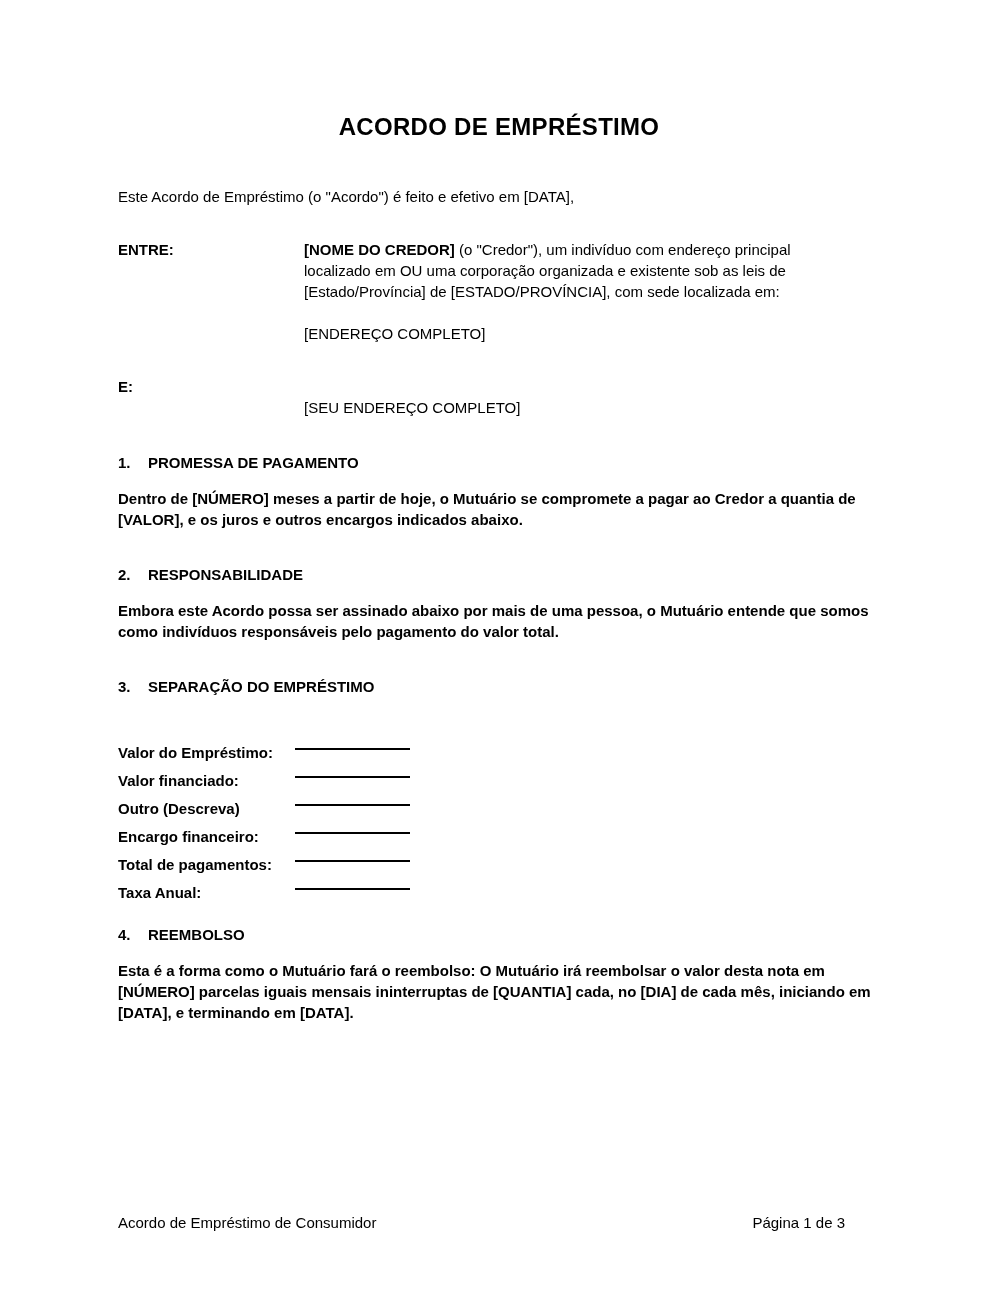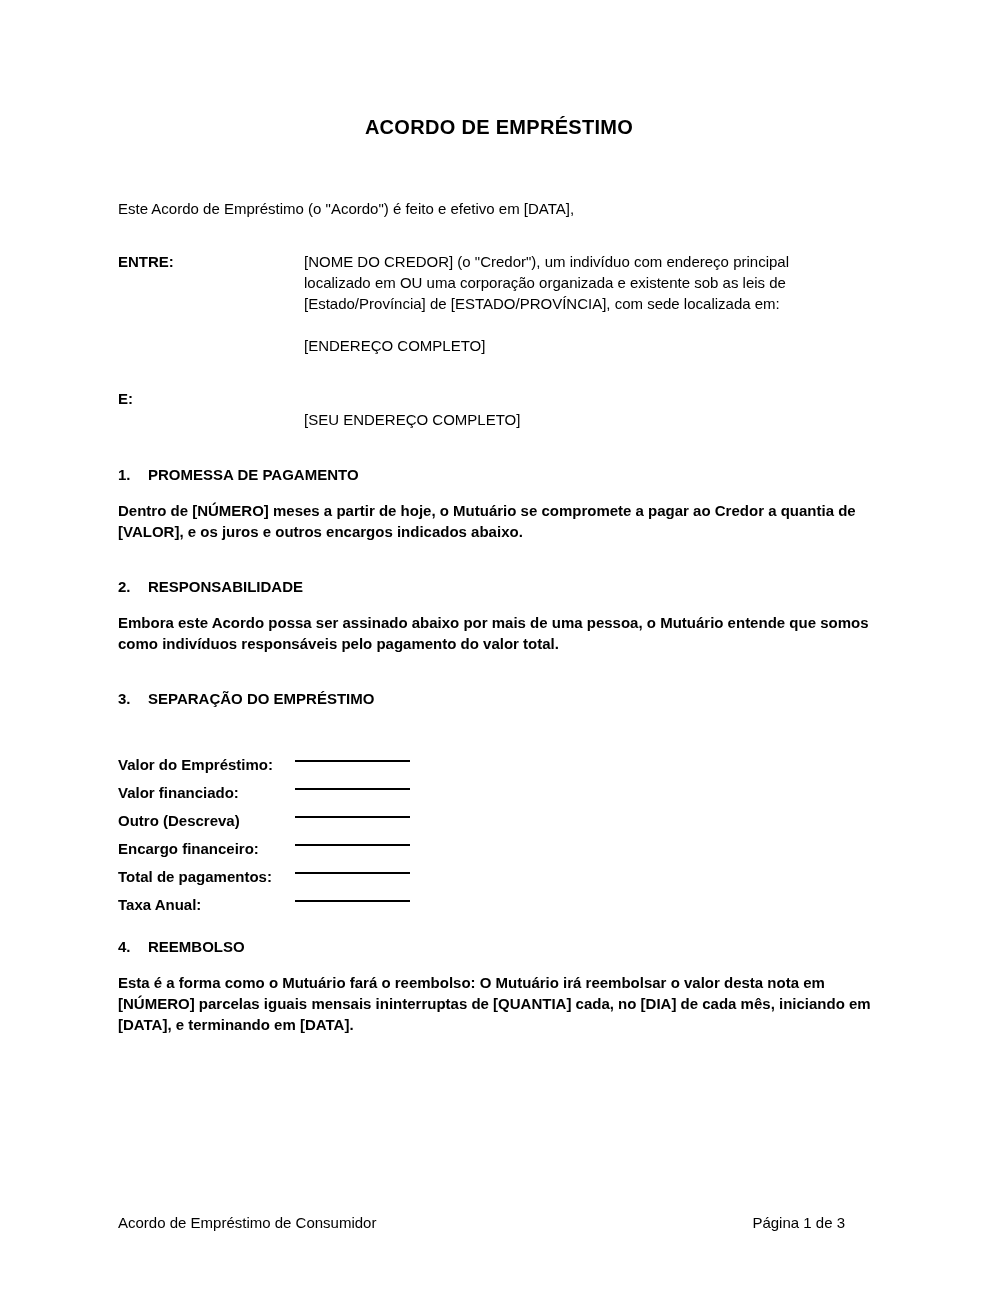--- a/index.html
+++ b/index.html
@@ -17,44 +17,44 @@
     overflow: hidden;
   }
   .page {
     position: absolute;
     inset: 0;
     padding: 0 120px 0 118px;
   }
   .doc-title {
     margin-top: 112px;
     text-align: center;
-    font-size: 20px;
+    font-size: 24px;
     line-height: 30px;
     font-weight: bold;
     letter-spacing: 0.3px;
   }
   .intro {
-    margin-top: 56px;
+    margin-top: 44px;
   }
   .party {
     display: flex;
     align-items: flex-start;
     margin-top: 32px;
   }
   .party-label {
     flex: 0 0 186px;
     font-weight: bold;
   }
   .party-text {
     width: 545px;
   }
   .party-address {
     margin-top: 21px;
   }
-  .bold { font-weight: normal; }
+  .bold { font-weight: bold; }
   .section { margin-top: 34px; }
   .section-heading {
     display: flex;
     font-weight: bold;
   }
   .section-number { flex: 0 0 30px; }
   .section-body {
     margin-top: 15px;
     width: 762px;
     font-weight: bold;

